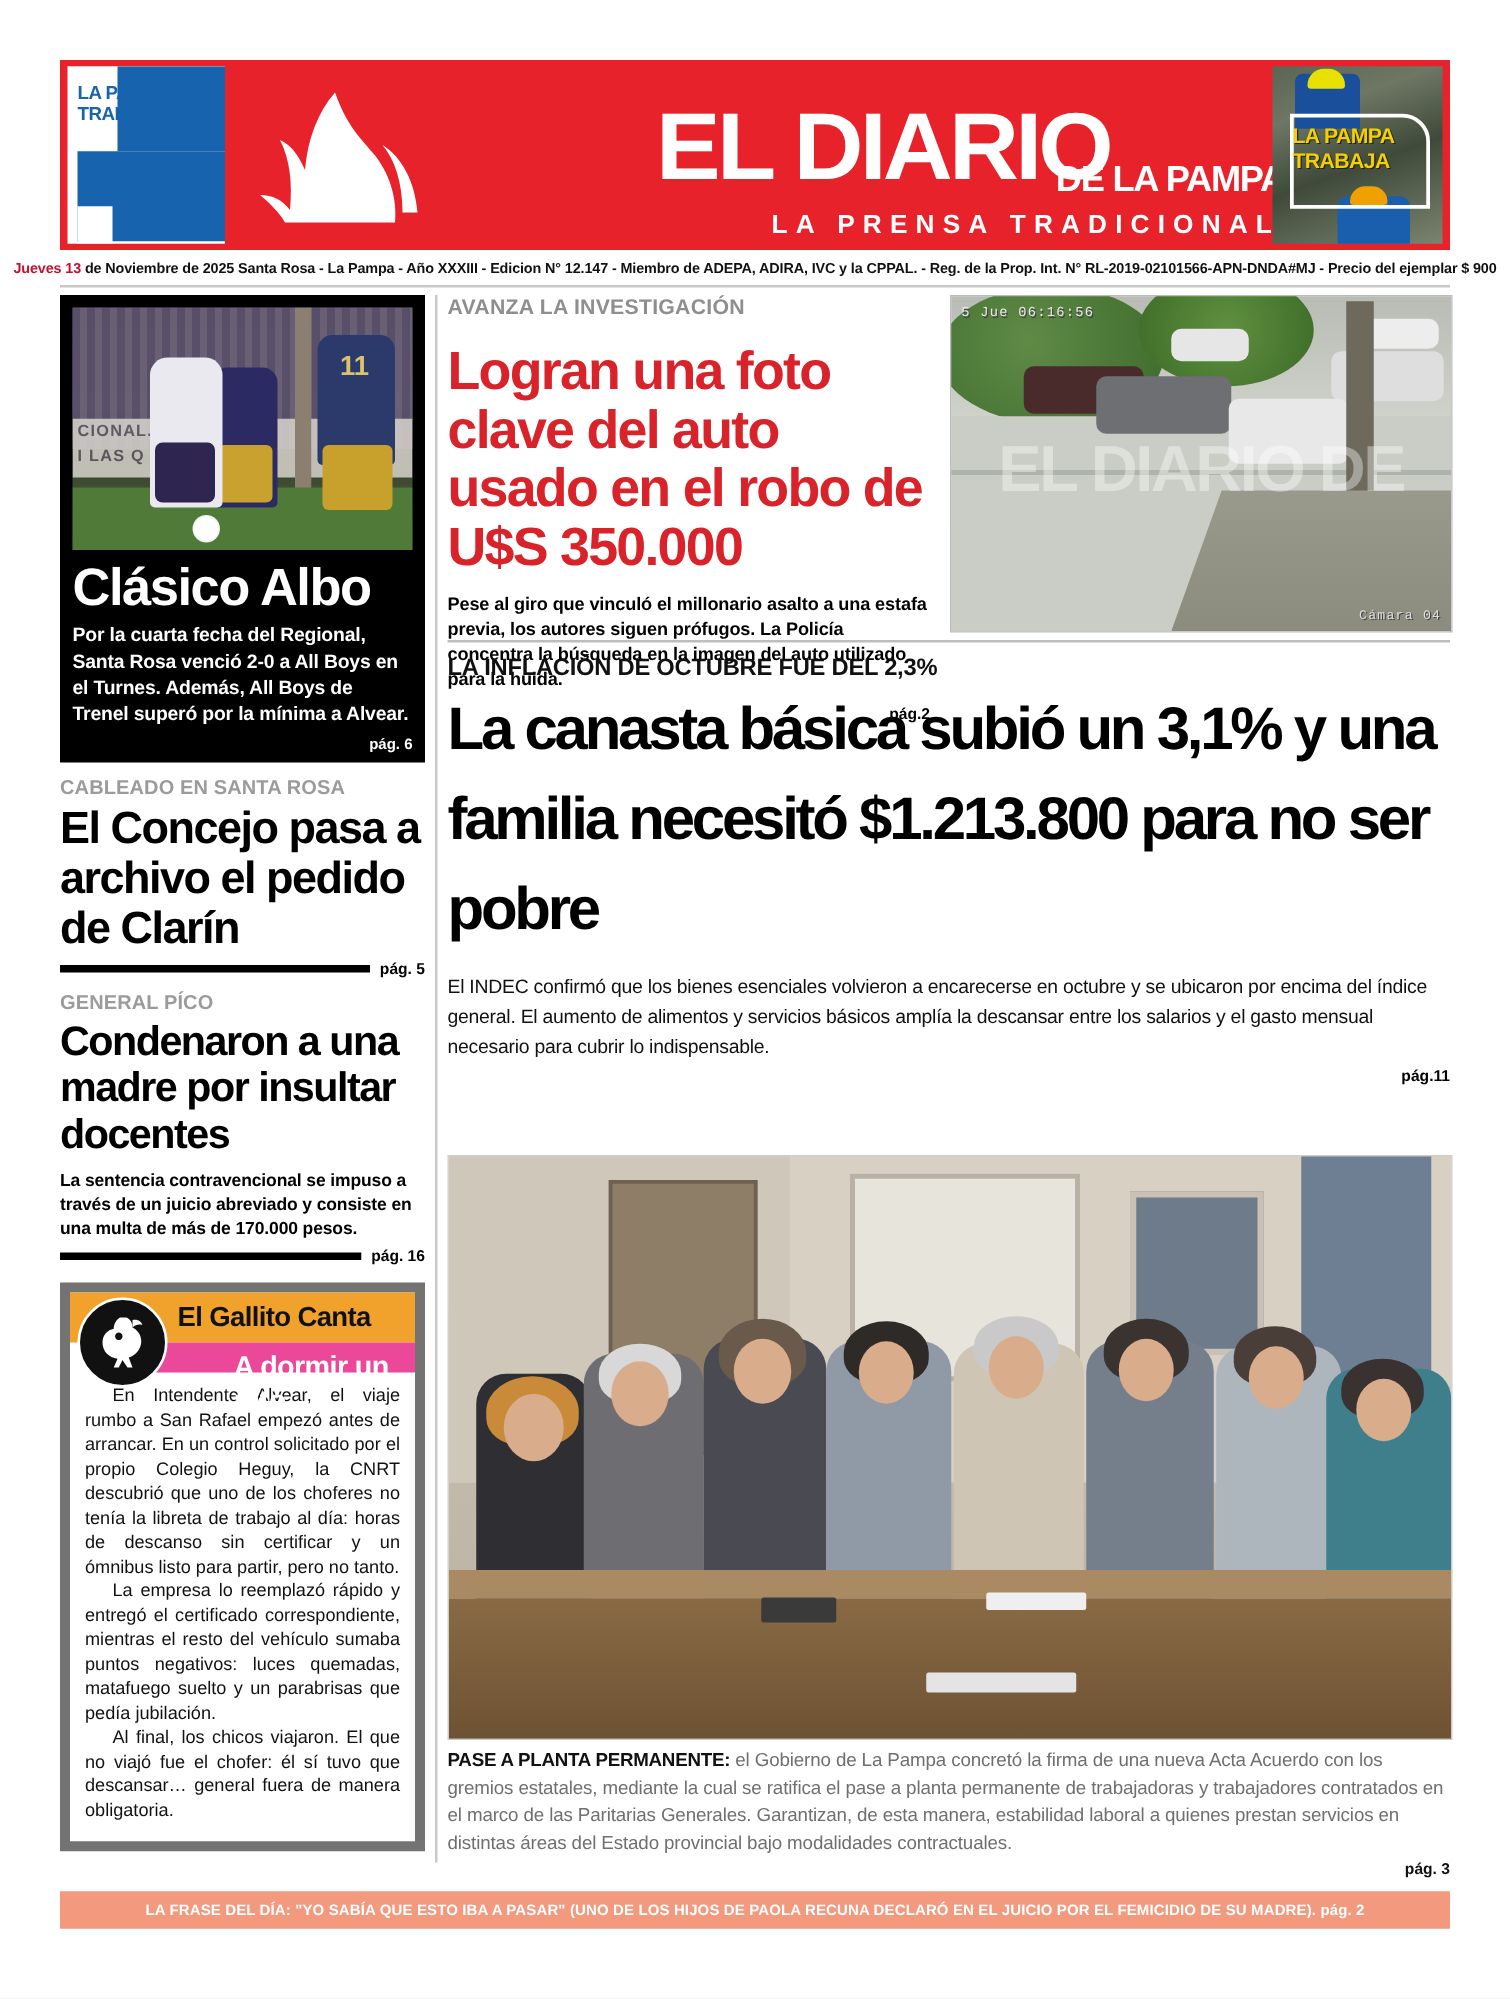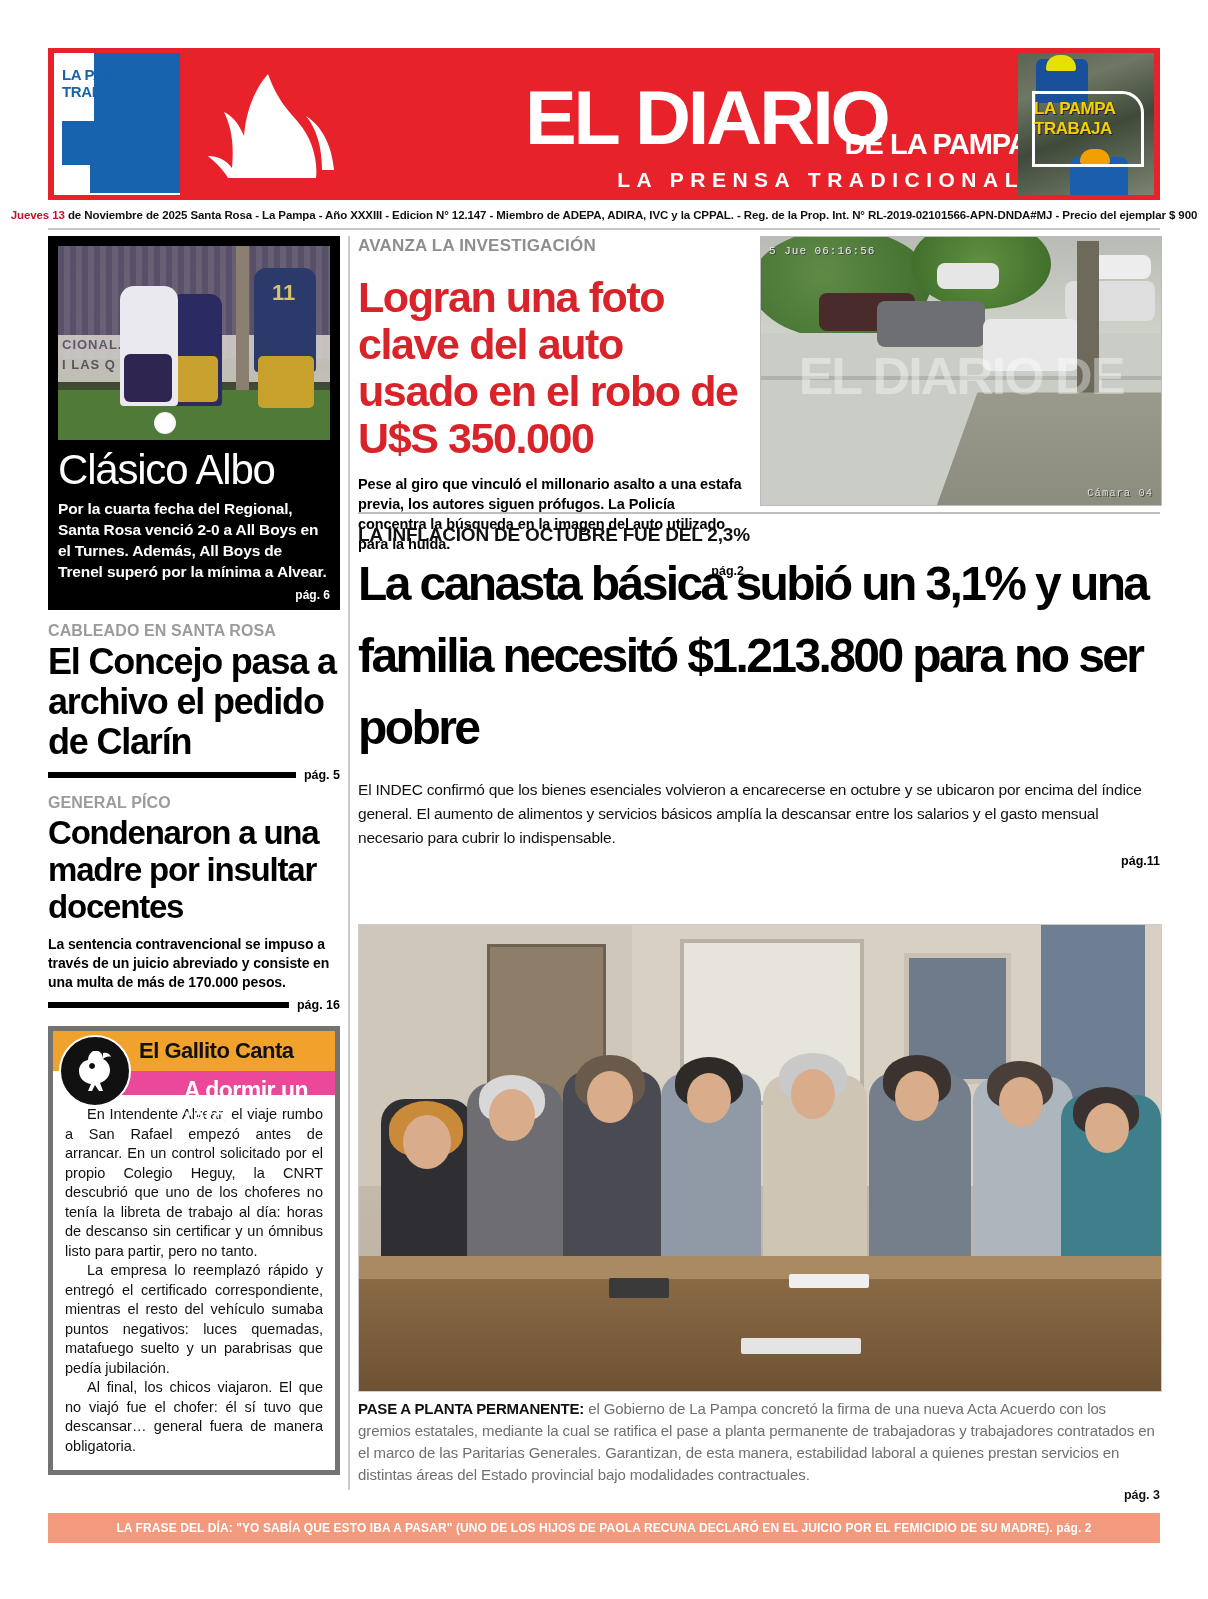--- a/index.html
+++ b/index.html
@@ -57,34 +57,34 @@
   .ph-p1{position:absolute;left:62px;top:40px;width:58px;height:120px;background:#e9e9ef;border-radius:14px 14px 4px 4px;}
   .ph-p1b{position:absolute;left:66px;top:108px;width:48px;height:48px;background:#2e2550;border-radius:6px;}
   .ph-p2{position:absolute;left:112px;top:48px;width:52px;height:112px;background:#2c2a62;border-radius:12px 12px 4px 4px;}
   .ph-p2b{position:absolute;left:116px;top:110px;width:44px;height:46px;background:#c8a12e;border-radius:5px;}
   .ph-p3{position:absolute;left:196px;top:22px;width:62px;height:104px;background:#2b3a6b;border-radius:12px 12px 4px 4px;}
   .ph-p3b{position:absolute;left:200px;top:110px;width:56px;height:52px;background:#c7a12c;border-radius:5px;}
   .ph-p3n{position:absolute;left:214px;top:34px;color:#d9c46a;font-weight:bold;font-size:22px;}
   .ph-ball{position:absolute;left:96px;top:166px;width:22px;height:22px;border-radius:50%;
     background:radial-gradient(#fff 55%,#cfcfcf);}
   .ph-pole{position:absolute;left:178px;top:0;width:13px;height:178px;background:#8b7f72;}
-  .blackbox .hl{font-size:42px;font-weight:normal;line-height:44px;margin:8px 0 6px 0;letter-spacing:-1.2px;}
+  .blackbox .hl{font-size:42px;font-weight:bold;line-height:44px;margin:8px 0 6px 0;letter-spacing:-1.2px;}
   .blackbox .dek{font-size:15.5px;line-height:21px;font-weight:bold;letter-spacing:-0.15px;}
   .blackbox .pg{text-align:right;font-size:12px;font-weight:bold;margin-top:6px;}
 
   .kicker{font-size:16px;font-weight:bold;color:#9b9b9b;letter-spacing:0.1px;margin:12px 0 2px 0;text-transform:uppercase;}
   .hl2{font-size:36px;font-weight:bold;line-height:40px;letter-spacing:-1.2px;color:#000;margin:2px 0 0 0;}
   .hl2.small{font-size:33px;line-height:37px;}
   .rule-row{display:flex;align-items:center;gap:8px;margin-top:6px;}
   .rule-row .bar{flex:1;height:6px;background:#000;}
   .rule-row .pg{font-size:12.5px;font-weight:bold;white-space:nowrap;}
   .dek2{font-size:14px;line-height:19px;font-weight:bold;margin-top:10px;letter-spacing:-0.1px;}
 
   
-  .gallito{margin-top:14px;border:5px solid #737373;background:#ffffff;position:relative;}
+  .gallito{margin-top:14px;border:8px solid #737373;background:#ffffff;position:relative;}
   .gal-head{background:#f0a22c;height:40px;position:relative;}
   .gal-head .t{position:absolute;left:86px;top:7px;font-size:22px;font-weight:bold;color:#111;letter-spacing:-0.5px;}
   .gal-sub{background:#ec4899;height:24px;position:relative;margin-left:45px;}
   .gal-sub .t{position:absolute;left:86px;top:6px;font-size:23px;font-weight:bold;color:#ffffff;letter-spacing:-0.5px;}
   .gal-circle{position:absolute;left:6px;top:4px;width:68px;height:68px;border-radius:50%;background:#111;
     border:2px solid #fff;overflow:hidden;}
   .gal-circle .rooster{position:absolute;left:12px;top:10px;width:46px;height:48px;}
   .gal-body{padding:10px 12px 14px 12px;font-size:14.5px;line-height:19.5px;text-align:justify;color:#111;}
   .gal-body p{margin:0;text-indent:22px;}
 

